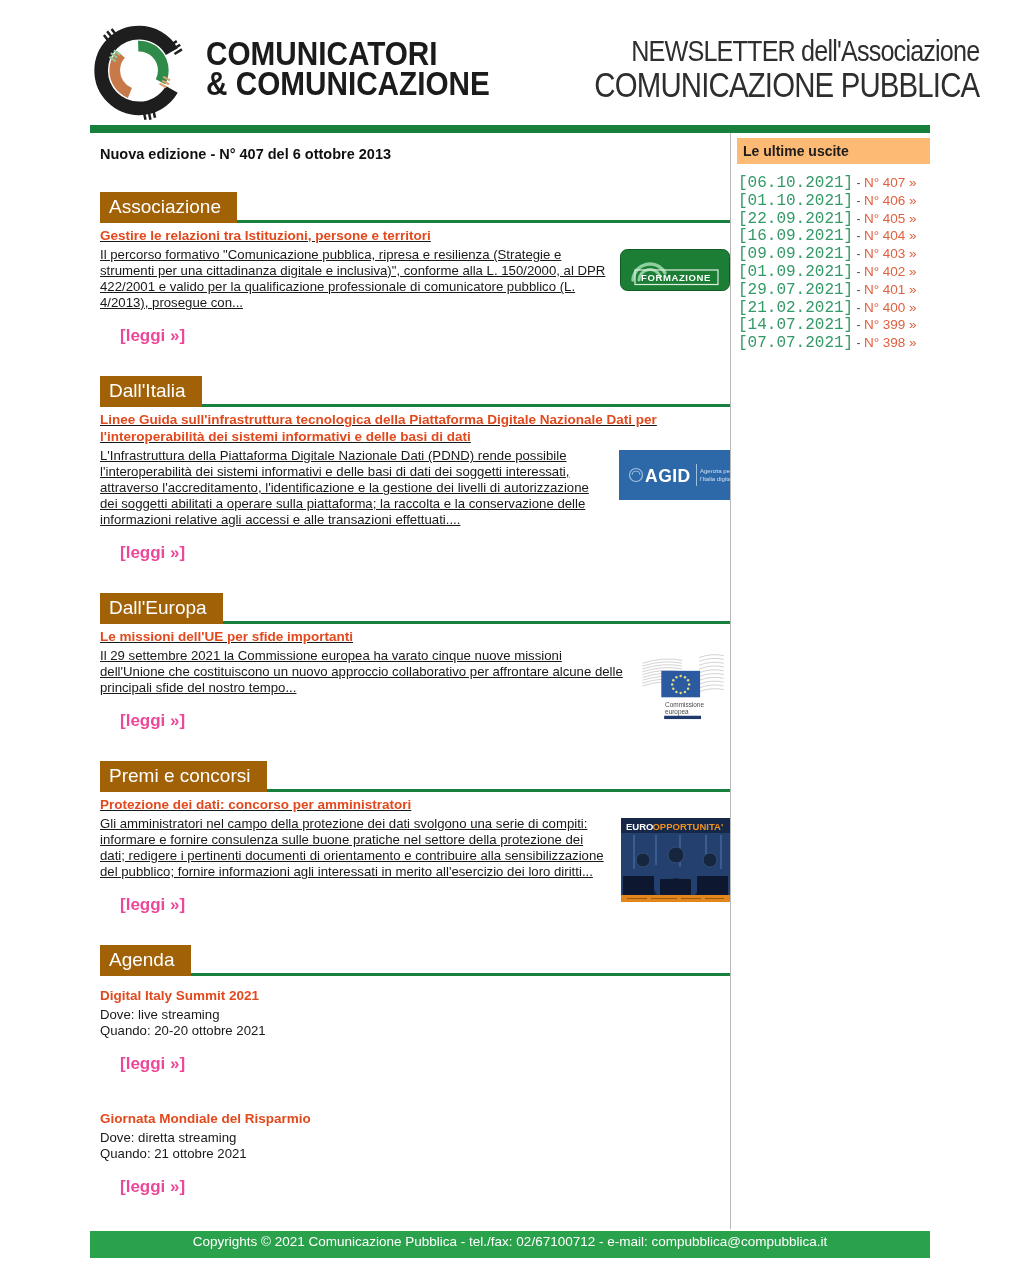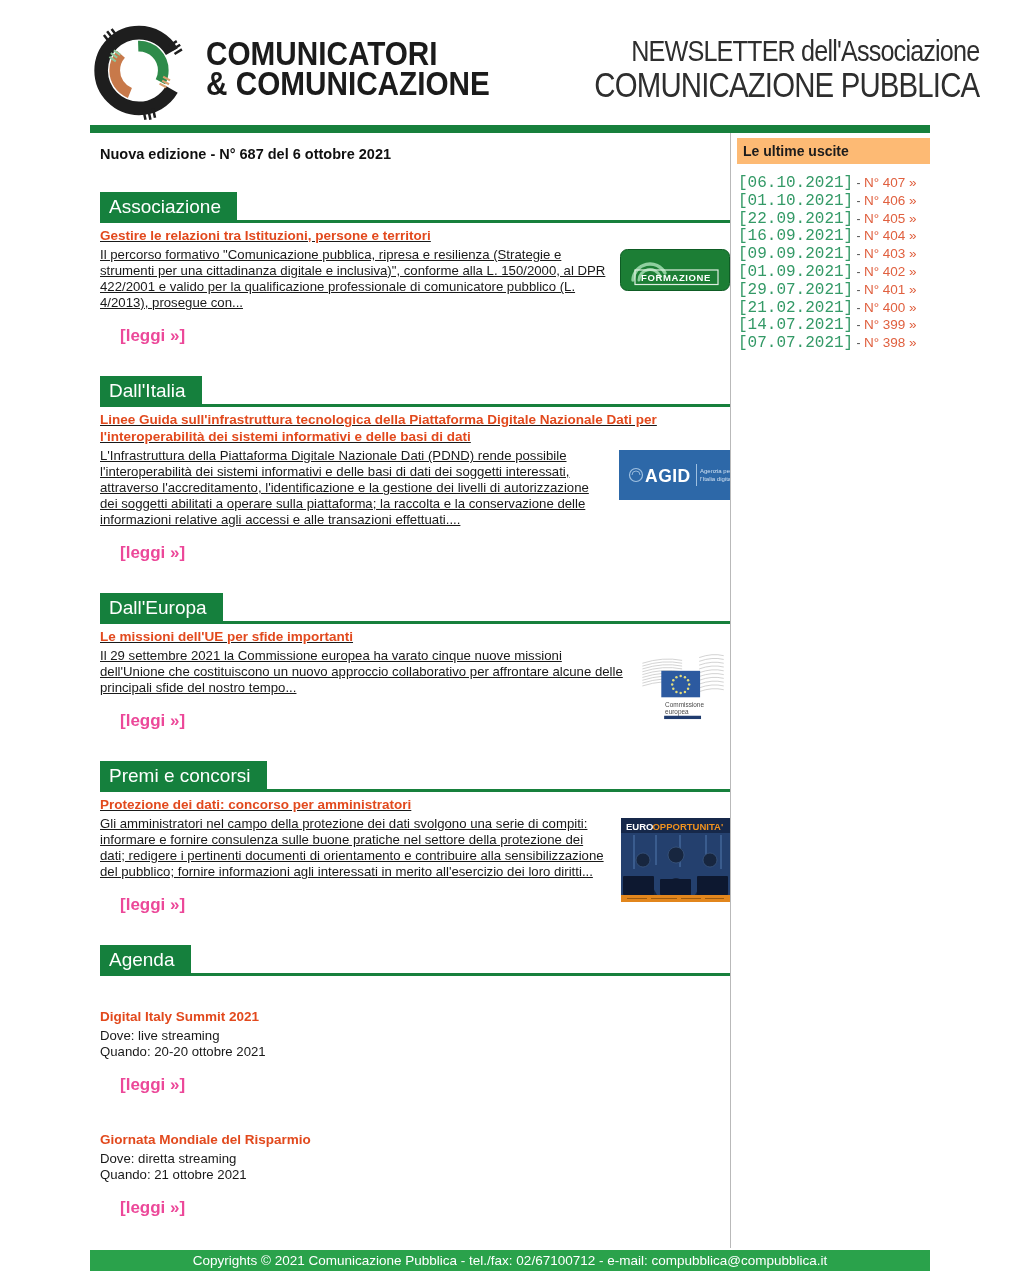--- a/index.html
+++ b/index.html
@@ -28,55 +28,55 @@
   .main-col{width:630px;padding:0 0 30px 10px;border-right:1px solid #b9b9b9;box-sizing:content-box;}
   .side-col{flex:1;padding-left:6px;}
 
   .edition-title{font-size:14.5px;font-weight:bold;color:#101010;margin:13px 0 0 0;}
 
   
   .section{margin-top:30px;}
   .section:first-of-type{margin-top:16px;}
   .section-header{display:flex;align-items:flex-end;}
   .section-label{
-    display:inline-block;background:#15803d;color:#ffffff;
+    display:inline-block;background:#a16207;color:#ffffff;
     font-size:19px;padding:4px 16px 5px 9px;white-space:nowrap;
   }
   .section-rule{flex:1;height:3px;background:#17803c;}
 
   .article{margin-top:4px;text-decoration:underline;}
   .article::after{content:"";display:block;clear:both;}
   .article-title{
     color:#e2491d;font-weight:bold;font-size:13.5px;line-height:17px;
     margin:0 0 3px 0;cursor:pointer;
   }
   .article-image{float:right;margin:2px 0 6px 14px;display:block;cursor:pointer;}
   .article-body{font-size:13.2px;line-height:16px;color:#191919;}
   .leggi{
     display:inline-block;margin-top:15px;color:#ec4899;font-weight:bold;
     font-size:17px;text-decoration:none;cursor:pointer;padding-left:20px;
   }
-  .event{margin-top:32px;}
+  .event{margin-top:11px;}
   .event + .event{margin-top:36px;}
   .event-line{font-size:13.2px;line-height:16px;}
 
   
   .side-header{
     background:#fdba74;font-weight:bold;font-size:14px;color:#1c1c1c;
     padding:5px 6px;margin-top:5px;
   }
   .side-list{list-style:none;margin:10px 0 0 0;padding:0 0 0 1px;}
   .side-list li{line-height:15.8px;white-space:nowrap;}
   .ed-date{font-family:"Liberation Mono","DejaVu Sans Mono",monospace;font-size:16px;color:#339966;}
   .ed-sep{color:#555555;font-size:12px;}
   .ed-num{color:#e0603f;font-size:13.5px;cursor:pointer;}
 
   
   .footer-bar{
-    height:21px;line-height:21px;background:#2aa24b;color:#ffffff;
+    height:27px;line-height:21px;background:#2aa24b;color:#ffffff;
     text-align:center;font-size:13.5px;margin-top:2px;
   }
 </style>
 </head>
 <body>
 
 <div class="page">
 
   <div class="masthead">
     <svg class="logo-mark" viewBox="0 0 100 104">
@@ -117,21 +117,21 @@
       <div class="nl1">NEWSLETTER dell'Associazione</div>
       <div class="nl2">COMUNICAZIONE PUBBLICA</div>
     </div>
   </div>
 
   <div class="top-rule"></div>
 
   <div class="content-row">
 
     <div class="main-col">
-      <div class="edition-title">Nuova edizione - N° 687 del 6 ottobre 2021</div>
+      <div class="edition-title">Nuova edizione - N° 407 del 6 ottobre 2013</div>
 
       <div class="section">
         <div class="section-header">
           <span class="section-label">Associazione</span>
           <span class="section-rule"></span>
         </div>
         <div class="article">
           <div class="article-title">Gestire le relazioni tra Istituzioni, persone e territori</div>
           <div class="article-flow">
             <span class="article-image">

